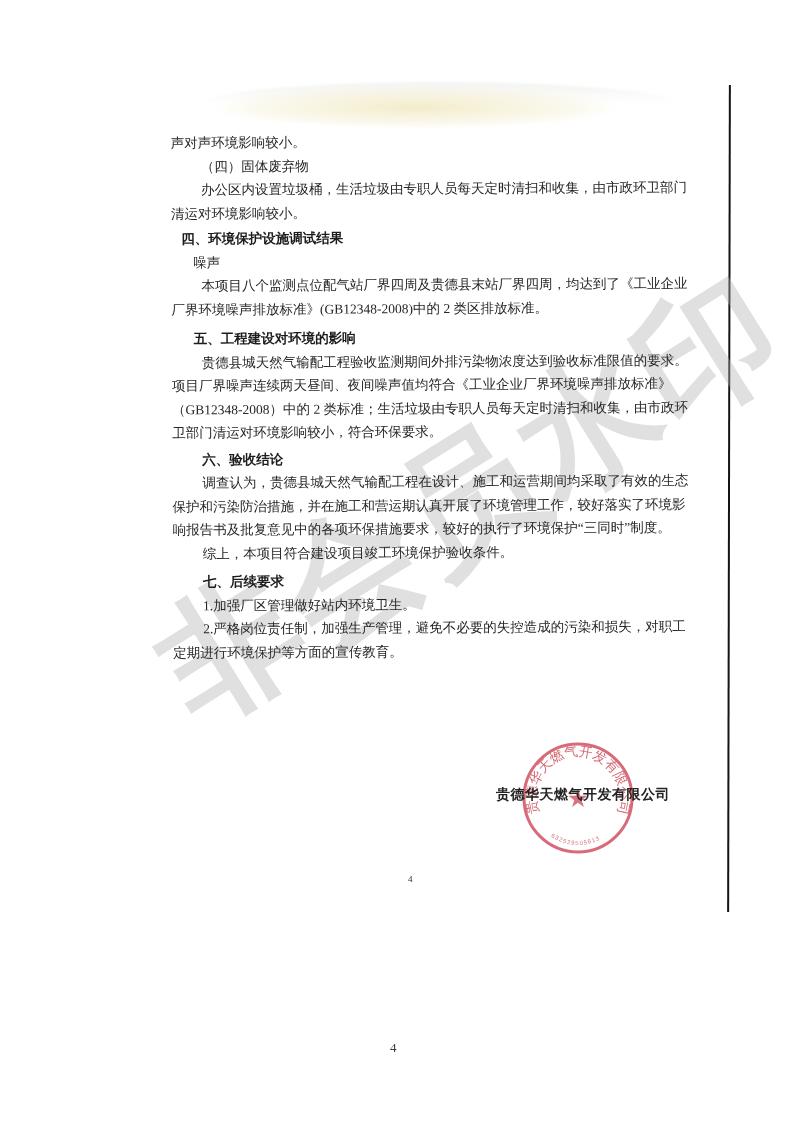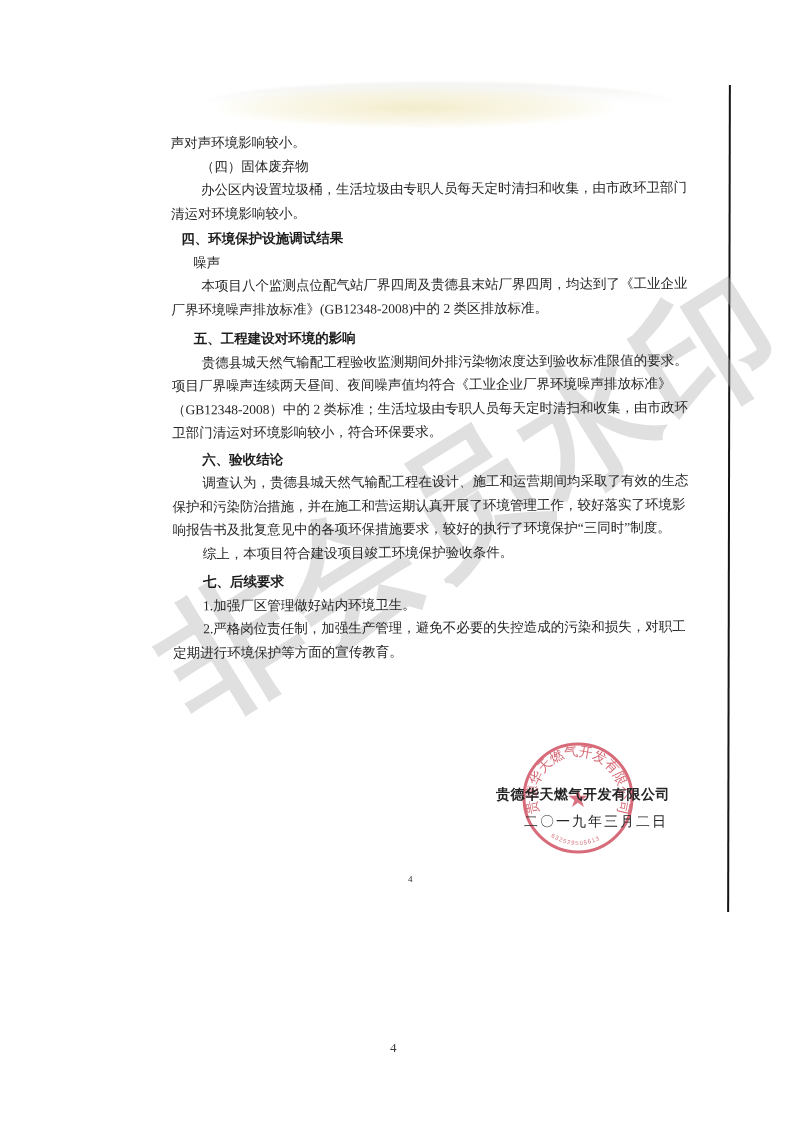--- a/index.html
+++ b/index.html
@@ -127,19 +127,18 @@
     <text font-size="13.5" fill="#c9404f" opacity="0.9" font-family="Liberation Serif, DejaVu Serif, serif">
       <textPath href="#stampArcTop" startOffset="0">贵德华天燃气开发有限公司</textPath>
     </text>
     <text font-size="6" fill="#c9404f" opacity="0.85" letter-spacing="1" font-family="Liberation Sans, DejaVu Sans, sans-serif">
       <textPath href="#stampArcBottom" startOffset="4">632529505613</textPath>
     </text>
   </svg>
 
   <div class="sig">
     <div class="company">贵德华天燃气开发有限公司</div>
-    <div class="date">二〇一九年三月二日</div>
   </div>
 
   <div class="pagenum-scan">4</div>
   <div class="pagenum-bottom">4</div>
 
 </div>
 
 </body></html>

